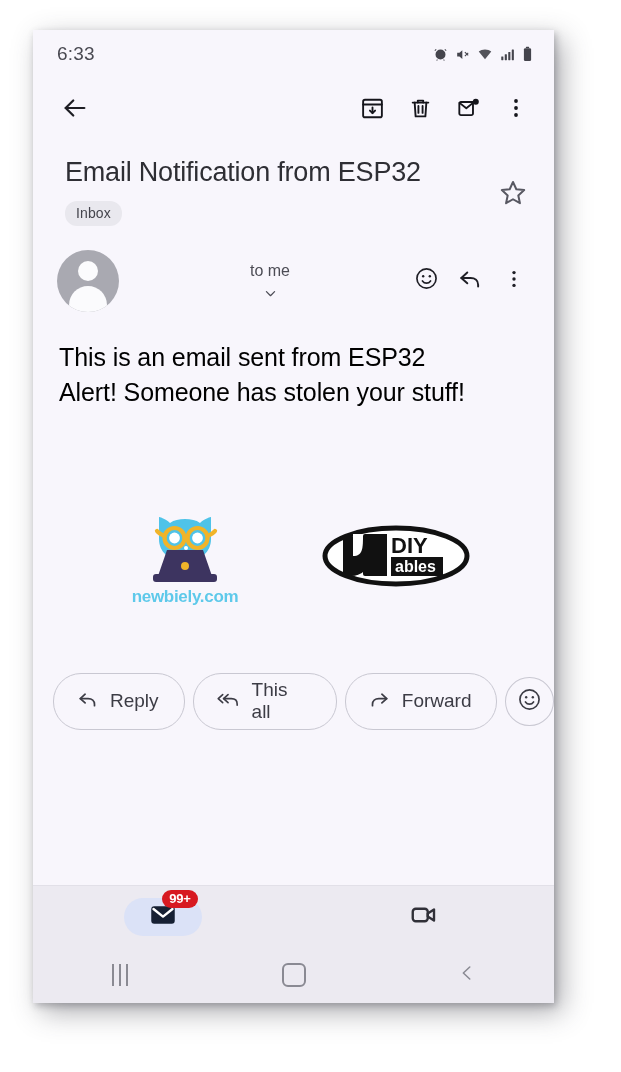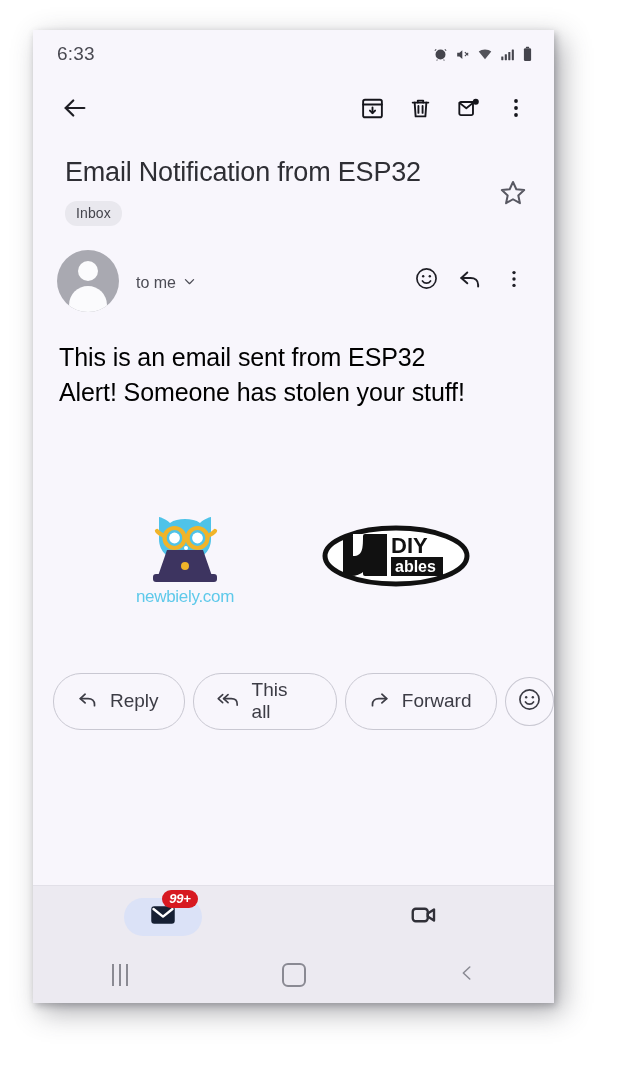--- a/index.html
+++ b/index.html
@@ -152,23 +152,24 @@
     font-size: 19px;
     font-weight: bold;
     color: #23232a;
   }
   #sender-time {
     font-size: 15px;
     color: #52525a;
   }
   #sender-line2 {
     display: flex;
-    align-items: flex-start;
+    align-items: center;
     gap: 6px;
     margin-top: 6px;
+    flex-direction: column;
   }
   #recipient-label {
     font-size: 16px;
     color: #4c4c55;
   }
   #sender-actions {
     display: flex;
     align-items: center;
   }
   .sa-btn {
@@ -197,21 +198,21 @@
     gap: 72px;
   }
   #newbiely-logo {
     width: 128px;
     display: flex;
     flex-direction: column;
     align-items: center;
   }
   #newbiely-text {
     font-size: 17px;
-    font-weight: normal;
+    font-weight: bold;
     color: #5ec9ea;
     margin-top: 4px;
     letter-spacing: -0.3px;
   }
   #diyables-logo { width: 150px; }
 
   
   #reply-row {
     display: flex;
     align-items: center;
@@ -246,21 +247,20 @@
 
   
   #bottom-nav {
     position: absolute;
     left: 0;
     right: 0;
     bottom: 0;
     height: 117px;
     background: #eceaf1;
     border-top: 1px solid #e2e0e8;
-    font-style: italic;
   }
   #nav-tabs {
     height: 62px;
     display: flex;
   }
   .nav-tab {
     flex: 1;
     display: flex;
     align-items: center;
     justify-content: center;

